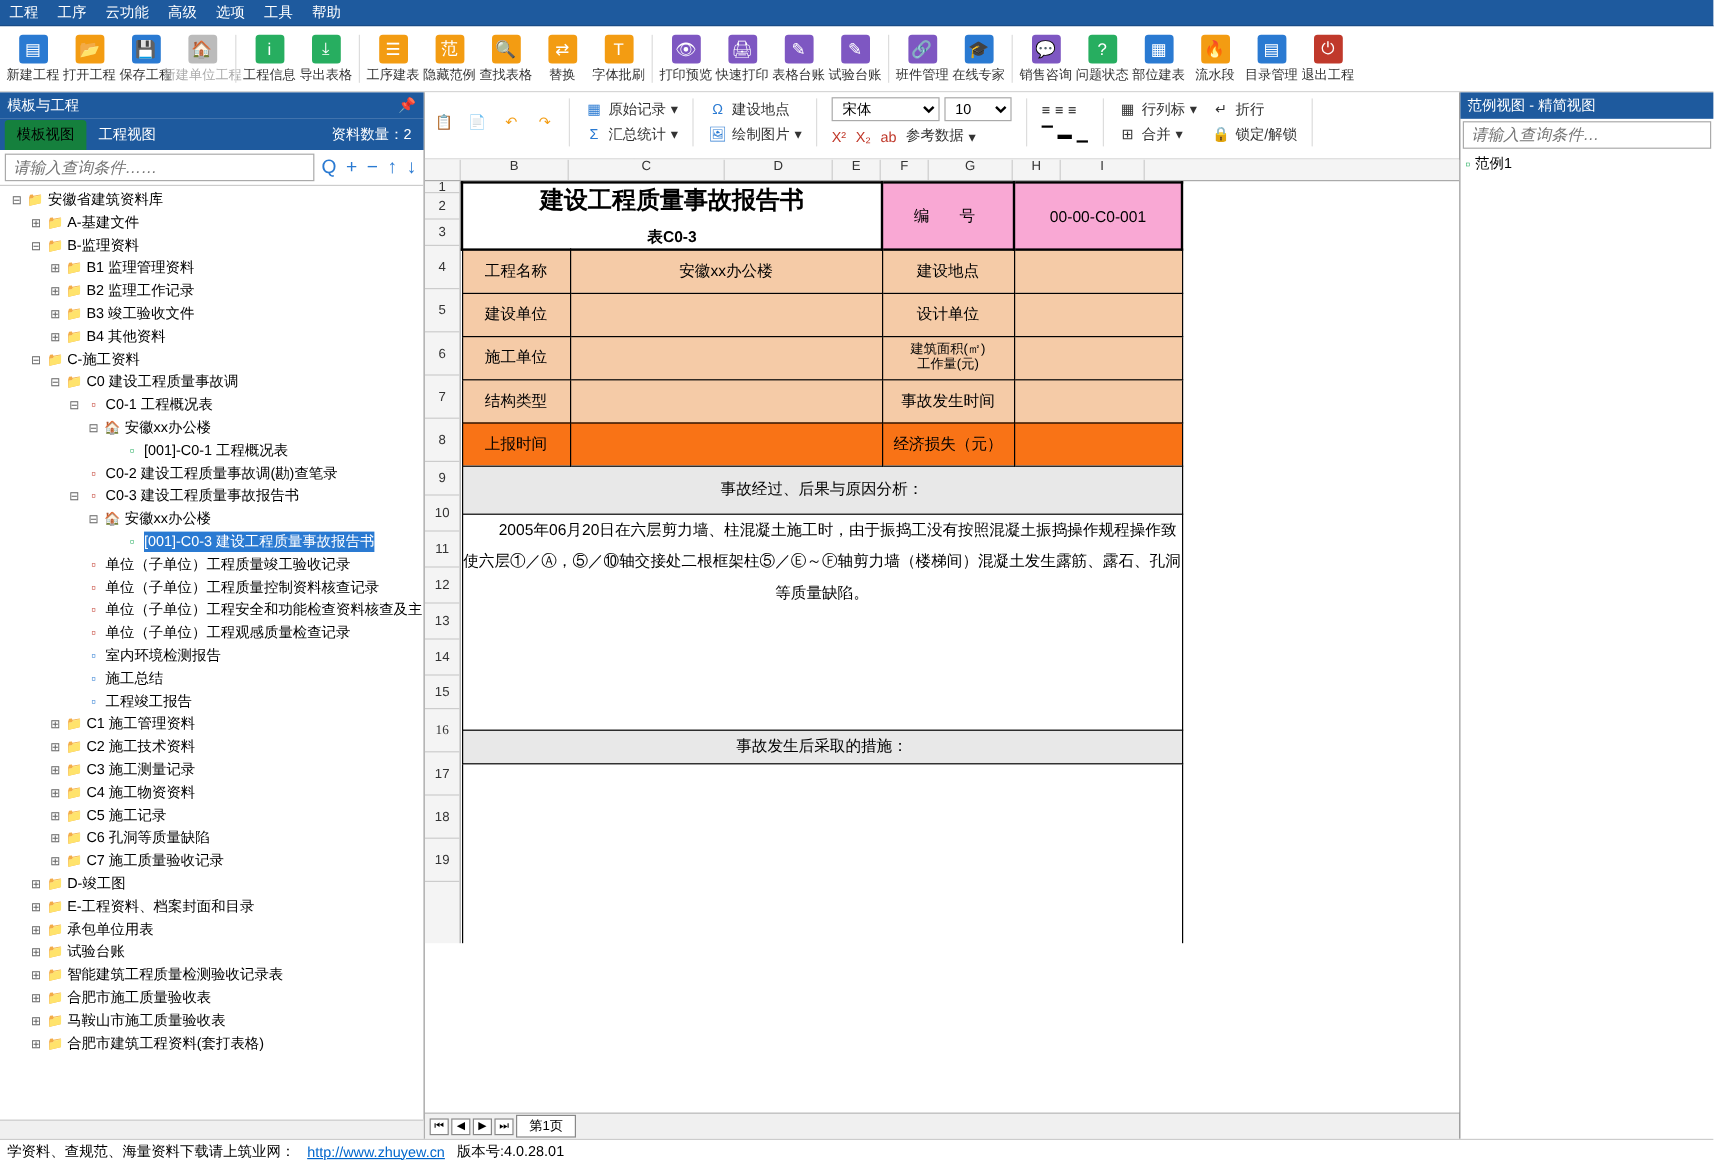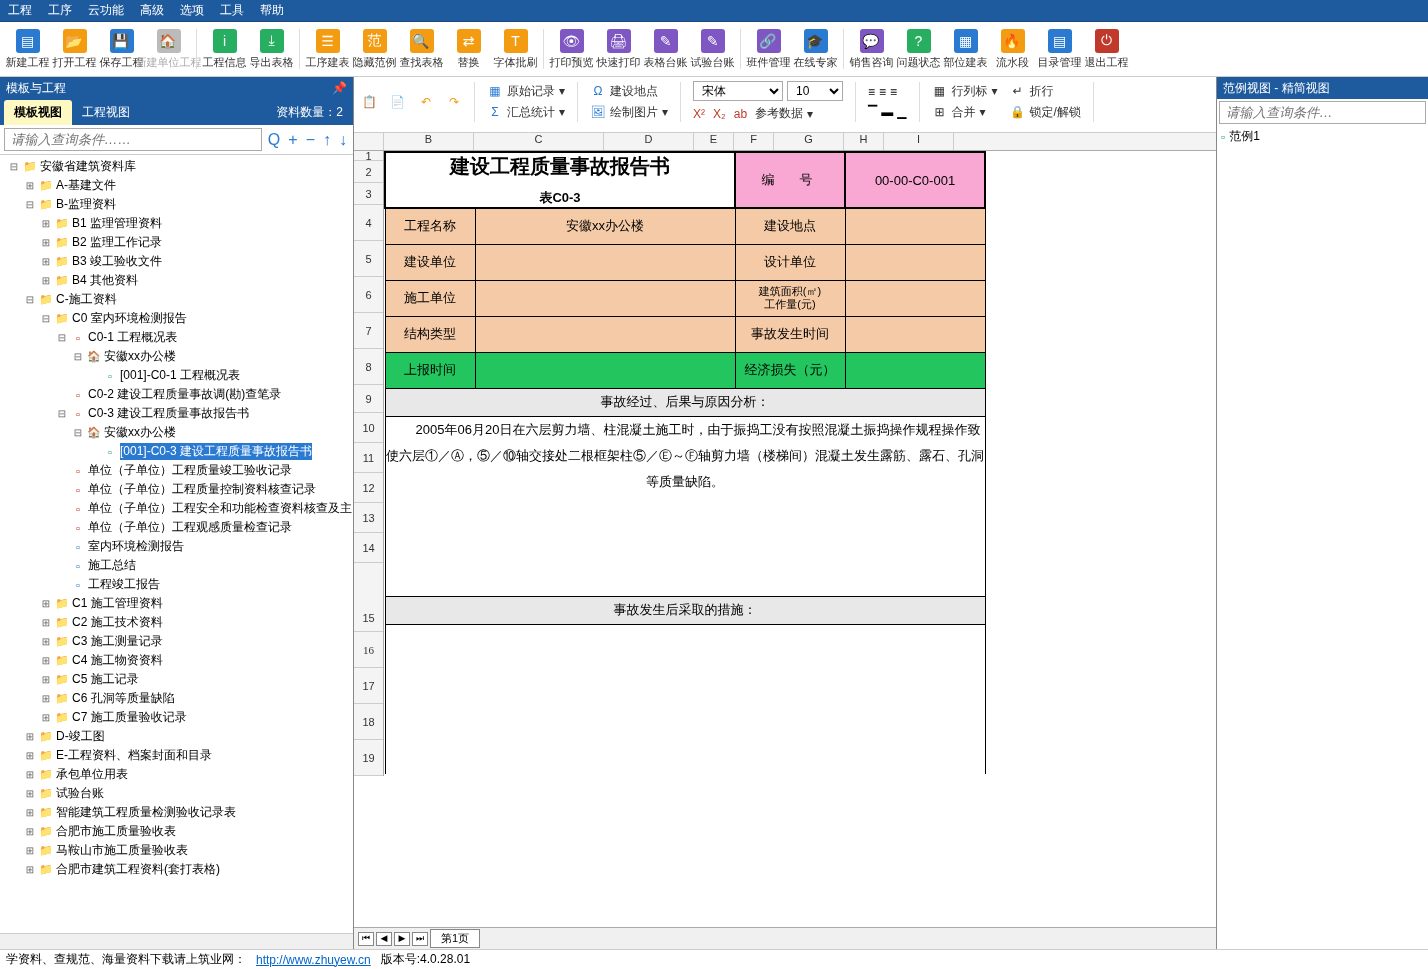--- a/index.html
+++ b/index.html
@@ -22,21 +22,21 @@
 .c-gray{background:#bbb;} .c-purple{background:#7e57c2;} .c-red{background:#c0392b;}
 
 
 .main { flex: 1; display: flex; min-height: 0; }
 
 
 .left-panel { width: 354px; display: flex; flex-direction: column; border-right: 1px solid #888; }
 .panel-header { background: #1e5a9e; color: #fff; height: 22px; display: flex; align-items: center; padding: 1px 6px; justify-content: space-between; }
 .tabs-row { background: #1e5a9e; height: 26px; display: flex; align-items: flex-end; padding-left: 4px; }
 .tab { background: transparent; color: #fff; padding: 4px 10px; cursor: pointer; font-size: 12px; }
-.tab.active { background: #fef9c3; color: #000; border-top-left-radius: 3px; border-top-right-radius: 3px; font-weight: bold; }
+.tab.active { background: #15803d; color: #000; border-top-left-radius: 3px; border-top-right-radius: 3px; }
 .tabs-row .count { margin-left: auto; color: #fff; padding: 4px 10px; }
 .search-row { display: flex; align-items: center; padding: 3px 4px; gap: 4px; border-bottom: 1px solid #ccc; }
 .search-row input { flex: 1; border: 1px solid #aaa; padding: 3px 6px; color: #888; font-style: italic; }
 .search-row .sicon { color: #2a7ad2; font-size: 16px; cursor: pointer; padding: 0 2px; }
 .tree { flex: 1; overflow: auto; padding: 2px 0; }
 .tree-node { display: flex; align-items: center; height: 19px; white-space: nowrap; cursor: pointer; }
 .tree-node .exp { width: 12px; text-align: center; color: #666; font-size: 10px; }
 .tree-node .ficon { width: 16px; height: 14px; margin: 0 2px; display: inline-flex; align-items: center; justify-content: center; font-size: 11px; }
 .folder-o{color:#f39c12;} .folder-c{color:#d68910;} .file-r{color:#c0392b;} .file-g{color:#27ae60;}
 .file-b{color:#2a7ad2;} .house{color:#555;}
@@ -56,21 +56,21 @@
 .colheads div { border-right: 1px solid #ccc; text-align: center; font-size: 11px; color: #333; }
 .rowbody { display: flex; }
 .rownums { width: 30px; background: #f4f4f4; border-right: 1px solid #aaa; }
 .rownums div { height: 36px; border-bottom: 1px solid #ccc; text-align: center; font-size: 11px; color: #333; display: flex; align-items: center; justify-content: center; }
 .sheet { position: relative; }
 .form-table { border-collapse: collapse; margin-left: 0; margin-top: 0; }
 .form-table td { border: 1px solid #000; padding: 0; text-align: center; vertical-align: middle; font-size: 13px; }
 .ft-title { font-size: 20px; font-weight: bold; height: 36px; }
 .ft-sub { font-weight: bold; height: 18px; }
 .ft-lbl { background: #f5cba7; height: 36px; }
-.ft-lbl-g { background: #22c55e; height: 36px; margin-left: 24px; }
+.ft-lbl-g { background: #f97316; height: 36px; margin-left: 24px; }
 .ft-val { background: #f9a8d4; height: 36px; }
 .ft-text { background: #e8e8e8; text-align: left; padding: 4px 8px; }
 .ft-body { text-align: left; padding: 10px; font-size: 13px; line-height: 2; }
 .sheet-tabs { height: 22px; border-top: 1px solid #aaa; background: #f0f0f0; display: flex; align-items: center; padding: 0 4px; gap: 2px; }
 .sheet-tabs .nav { border: 1px solid #888; width: 16px; height: 14px; text-align: center; font-size: 9px; cursor: pointer; background: #fff; }
 .sheet-tabs .stab { padding: 1px 10px; border: 1px solid #888; background: #fff; cursor: pointer; font-size: 11px; }
 
 
 .right-panel { width: 212px; border-left: 1px solid #888; display: flex; flex-direction: column; }
 .right-panel .hdr { background: #1e5a9e; color: #fff; height: 22px; display: flex; align-items: center; padding: 0 6px; }
@@ -251,21 +251,21 @@
           <span class="label">B4 其他资料</span>
         </div>
         <div class="tree-node" style="padding-left: 24px;">
           <span class="exp">⊟</span>
           <span class="ficon folder-o">📁</span>
           <span class="label">C-施工资料</span>
         </div>
         <div class="tree-node" style="padding-left: 40px;">
           <span class="exp">⊟</span>
           <span class="ficon folder-c">📁</span>
-          <span class="label">C0 室内环境检测报告</span>
+          <span class="label">C0 建设工程质量事故调</span>
         </div>
         <div class="tree-node" style="padding-left: 56px;">
           <span class="exp">⊟</span>
           <span class="ficon file-r">▫</span>
           <span class="label">C0-1 工程概况表</span>
         </div>
         <div class="tree-node" style="padding-left: 72px;">
           <span class="exp">⊟</span>
           <span class="ficon house">🏠</span>
           <span class="label">安徽xx办公楼</span>
@@ -534,21 +534,21 @@
             <div style="height: 36px;">5</div>
             <div style="height: 36px;">6</div>
             <div style="height: 36px;">7</div>
             <div style="height: 36px;">8</div>
             <div style="height: 28px;">9</div>
             <div style="height: 30px;">10</div>
             <div style="height: 30px;">11</div>
             <div style="height: 30px;">12</div>
             <div style="height: 30px;">13</div>
             <div style="height: 30px;">14</div>
-            <div style="height: 28px; margin-top: 41px;">15</div>
+            <div style="height: 28px;">15</div>
             <div style="height: 36px; font-family: Liberation Serif, serif;">16</div>
             <div style="height: 36px;">17</div>
             <div style="height: 36px;">18</div>
             <div style="height: 36px;">19</div>
           </div>
         <div class="sheet">
           <table class="form-table">
             <tbody>
                 <tr>
               <td colspan="2" rowspan="2" style="width:350px;border:2px solid #000;">
@@ -584,21 +584,21 @@
                   <td class="ft-lbl">事故发生时间</td>
                   <td class="ft-lbl"></td>
                 </tr>
             <tr>
                   <td class="ft-lbl-g">上报时间</td>
                   <td class="ft-lbl-g"></td>
                   <td class="ft-lbl-g">经济损失（元）</td>
                   <td class="ft-lbl-g"></td>
                 </tr>
             <tr>
-                  <td colspan="4" class="ft-text" style="height:28px;">事故经过、后果与原因分析：</td>
+                  <td colspan="4" class="ft-text" style="height:40px;">事故经过、后果与原因分析：</td>
                 </tr>
             <tr>
                   <td colspan="4" class="ft-body" style="height:180px;vertical-align:top;border-bottom:1px solid #000;">　　2005年06月20日在六层剪力墙、柱混凝土施工时，由于振捣工没有按照混凝土振捣操作规程操作致使六层①／Ⓐ，⑤／⑩轴交接处二根框架柱⑤／Ⓔ～Ⓕ轴剪力墙（楼梯间）混凝土发生露筋、露石、孔洞等质量缺陷。</td>
                 </tr>
             <tr>
                   <td colspan="4" class="ft-text" style="height:28px;">事故发生后采取的措施：</td>
                 </tr>
             <tr>
                   <td colspan="4" class="ft-body" style="height:150px;border-bottom:none;"></td>
                 </tr>

